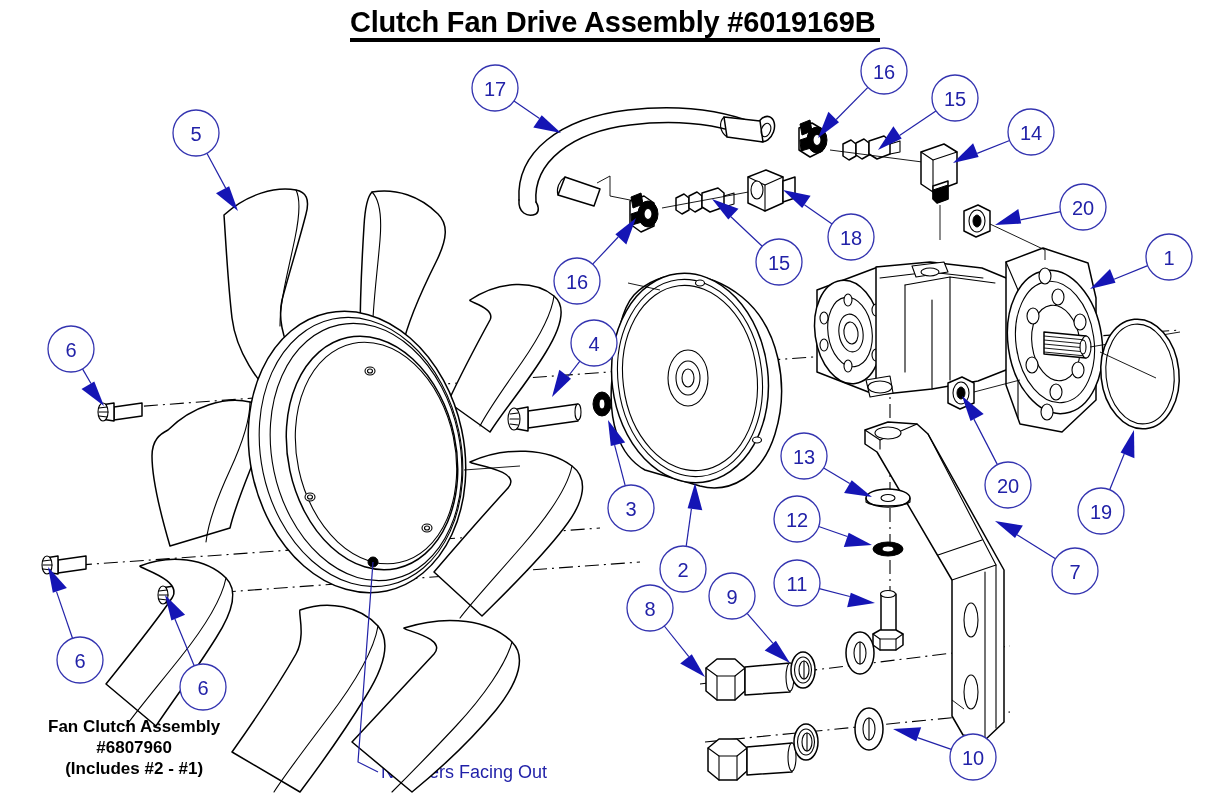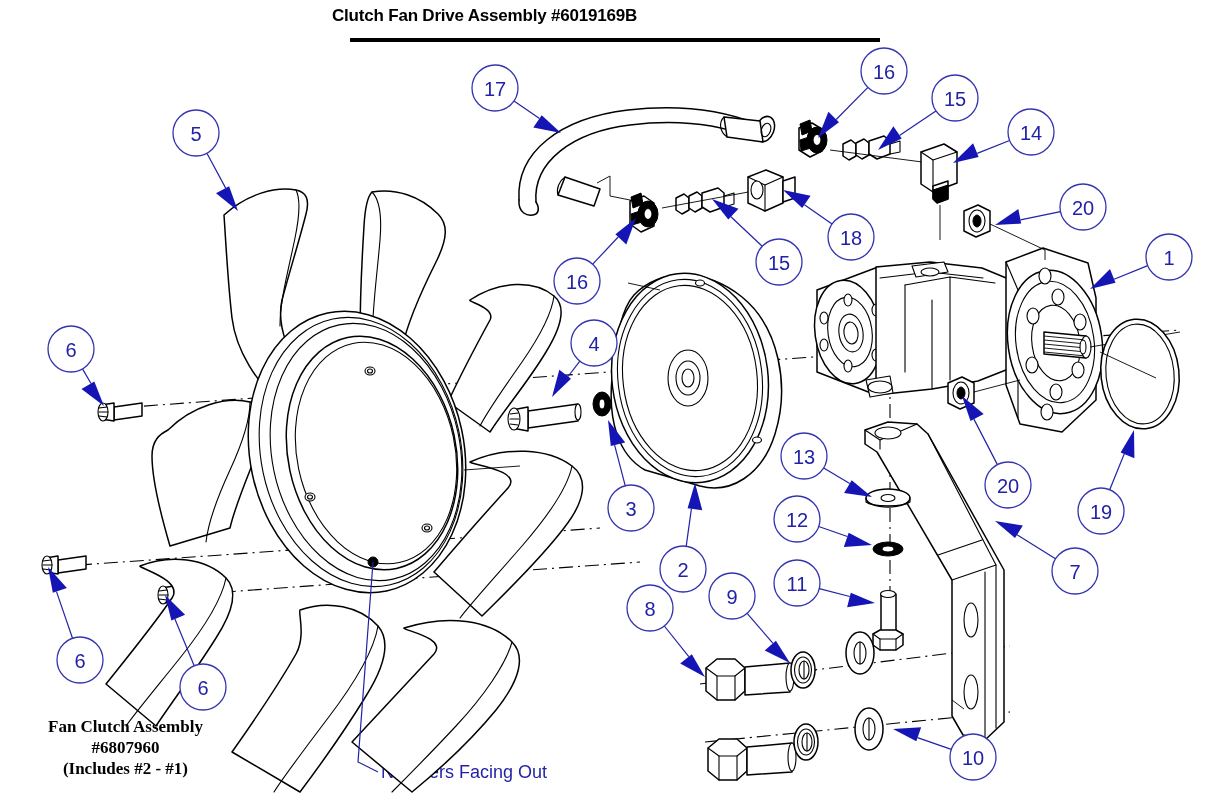--- a/index.html
+++ b/index.html
@@ -1,24 +1,24 @@
 <!DOCTYPE html>
 <html><head>
 <meta charset="utf-8">
 <style>
   html,body{margin:0;padding:0;background:#fff;}
   body{width:1223px;height:797px;position:relative;overflow:hidden;
        font-family:"Liberation Sans", sans-serif;}
   #stage{position:absolute;left:0;top:0;width:1223px;height:797px;}
   svg{position:absolute;left:0;top:0;width:1223px;height:797px;}
   .ttl{position:absolute;font-weight:bold;color:#000;white-space:nowrap;}
-  #title{font-size:17px;left:332px;top:6px;letter-spacing:-.2px;}
+  #title{font-size:29px;left:350px;top:6px;letter-spacing:-.2px;}
   #titleRule{position:absolute;left:350px;top:38px;width:530px;height:4px;background:#000;}
   .legend{position:absolute;font-weight:bold;font-size:17px;color:#000;
-          text-align:center;line-height:21px;white-space:nowrap;font-family:Liberation Serif, serif;}
+          text-align:center;line-height:21px;white-space:nowrap;}
   #legend1{left:48px;top:716px;}
   .note{position:absolute;font-size:18px;color:#1f1fa8;white-space:nowrap;}
   #noteFacing{left:381px;top:762px;}
   .bal-t{font-size:20px;fill:#2222a8;font-family:"Liberation Sans",sans-serif;
          text-anchor:middle;dominant-baseline:central;}
   .bal-c{fill:#fff;stroke:#3434b0;stroke-width:1.3;}
   .lead{stroke:#2222a8;stroke-width:1.2;fill:none;}
   .ah{fill:#1515b5;}
   .ln{fill:none;stroke:#000;stroke-width:1.5;stroke-linejoin:round;stroke-linecap:round;}
   .ln2{fill:none;stroke:#000;stroke-width:1.1;stroke-linejoin:round;stroke-linecap:round;}

